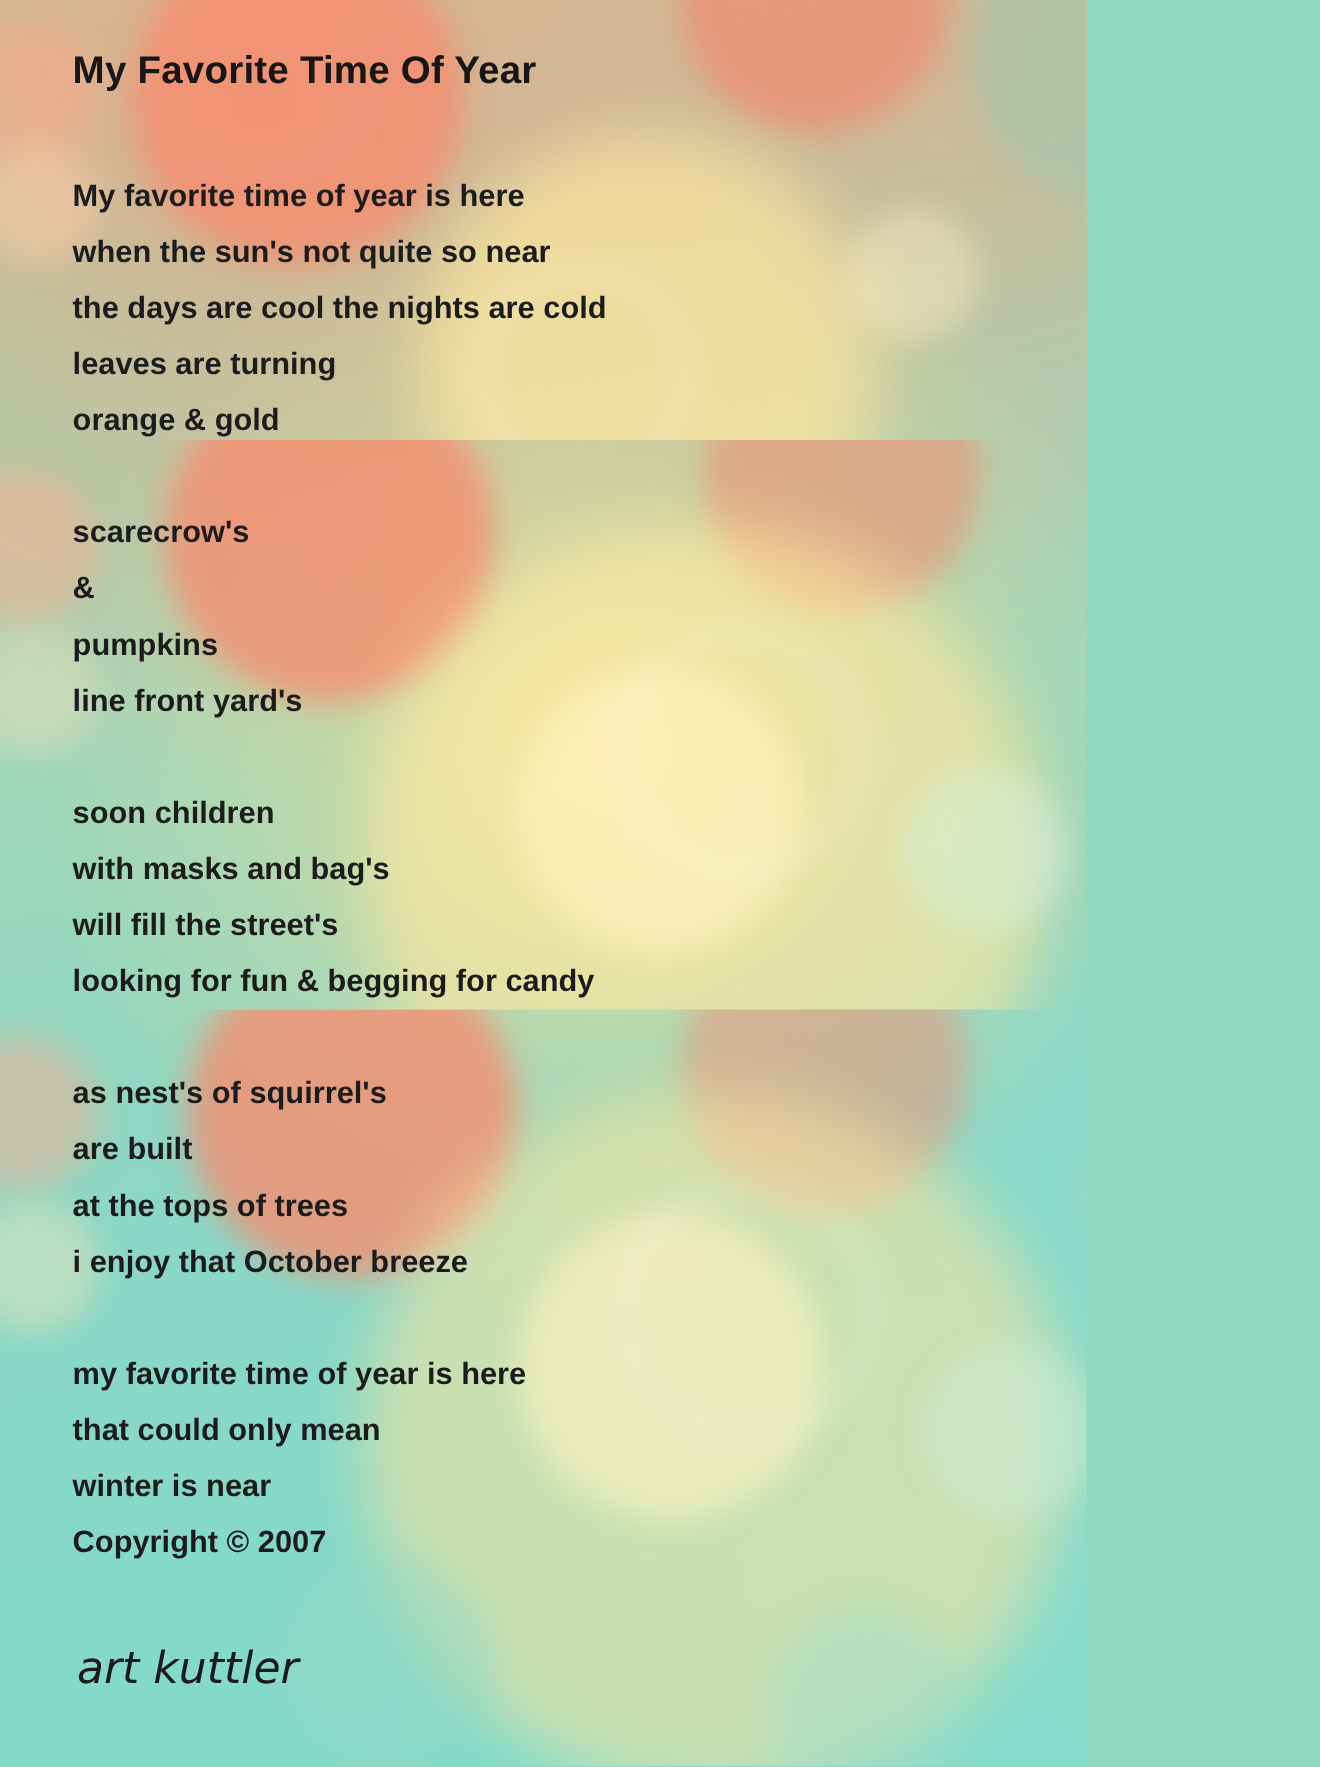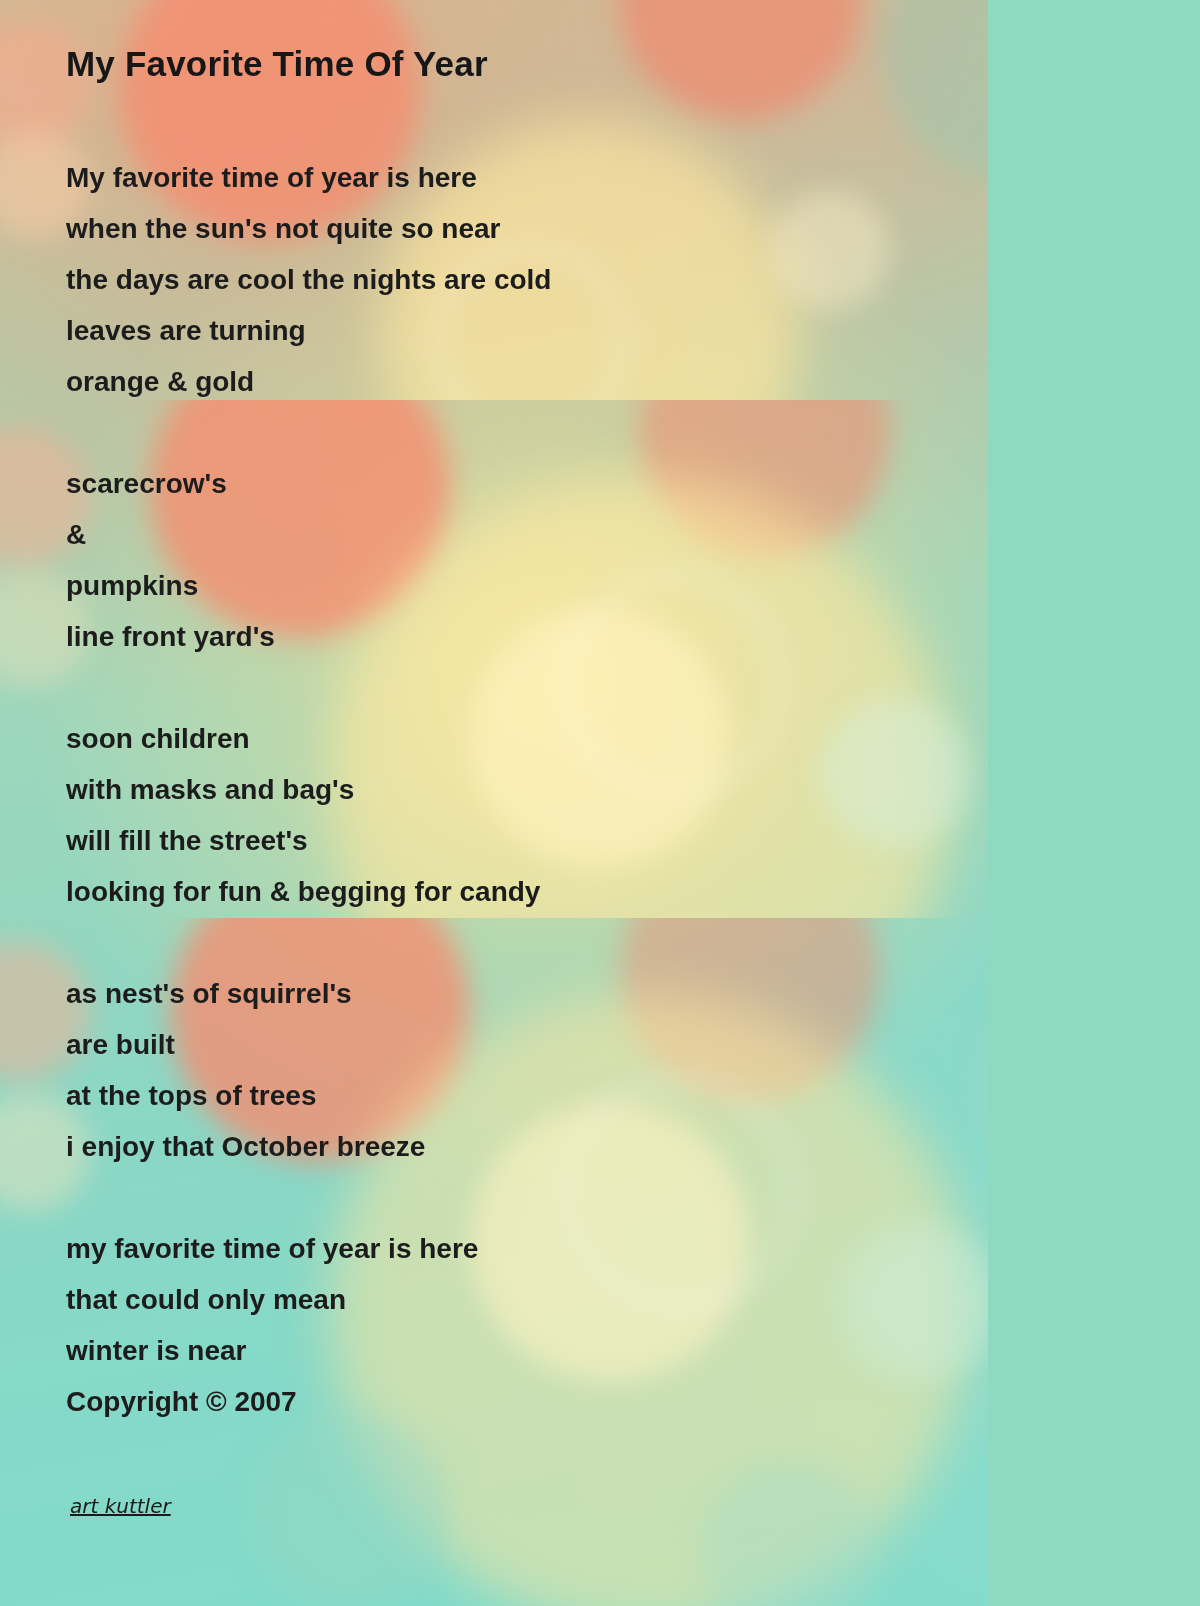--- a/index.html
+++ b/index.html
@@ -89,25 +89,24 @@
     font-size: 28px;
     font-weight: bold;
     color: #1c1c1c;
     line-height: 51px;
     white-space: pre-wrap;
   }
   .signature {
     position: absolute;
     left: 70px;
     top: 1494px;
-    font-size: 20px;
+    font-size: 40px;
     font-style: italic;
     color: #1b1b1b;
     font-family: "DejaVu Sans", sans-serif;
-    text-decoration: underline;
   }
 </style>
 </head>
 <body>
 
 <div id="page">
 
   <div class="bg-layer">
 
     <div class="band band-1">

